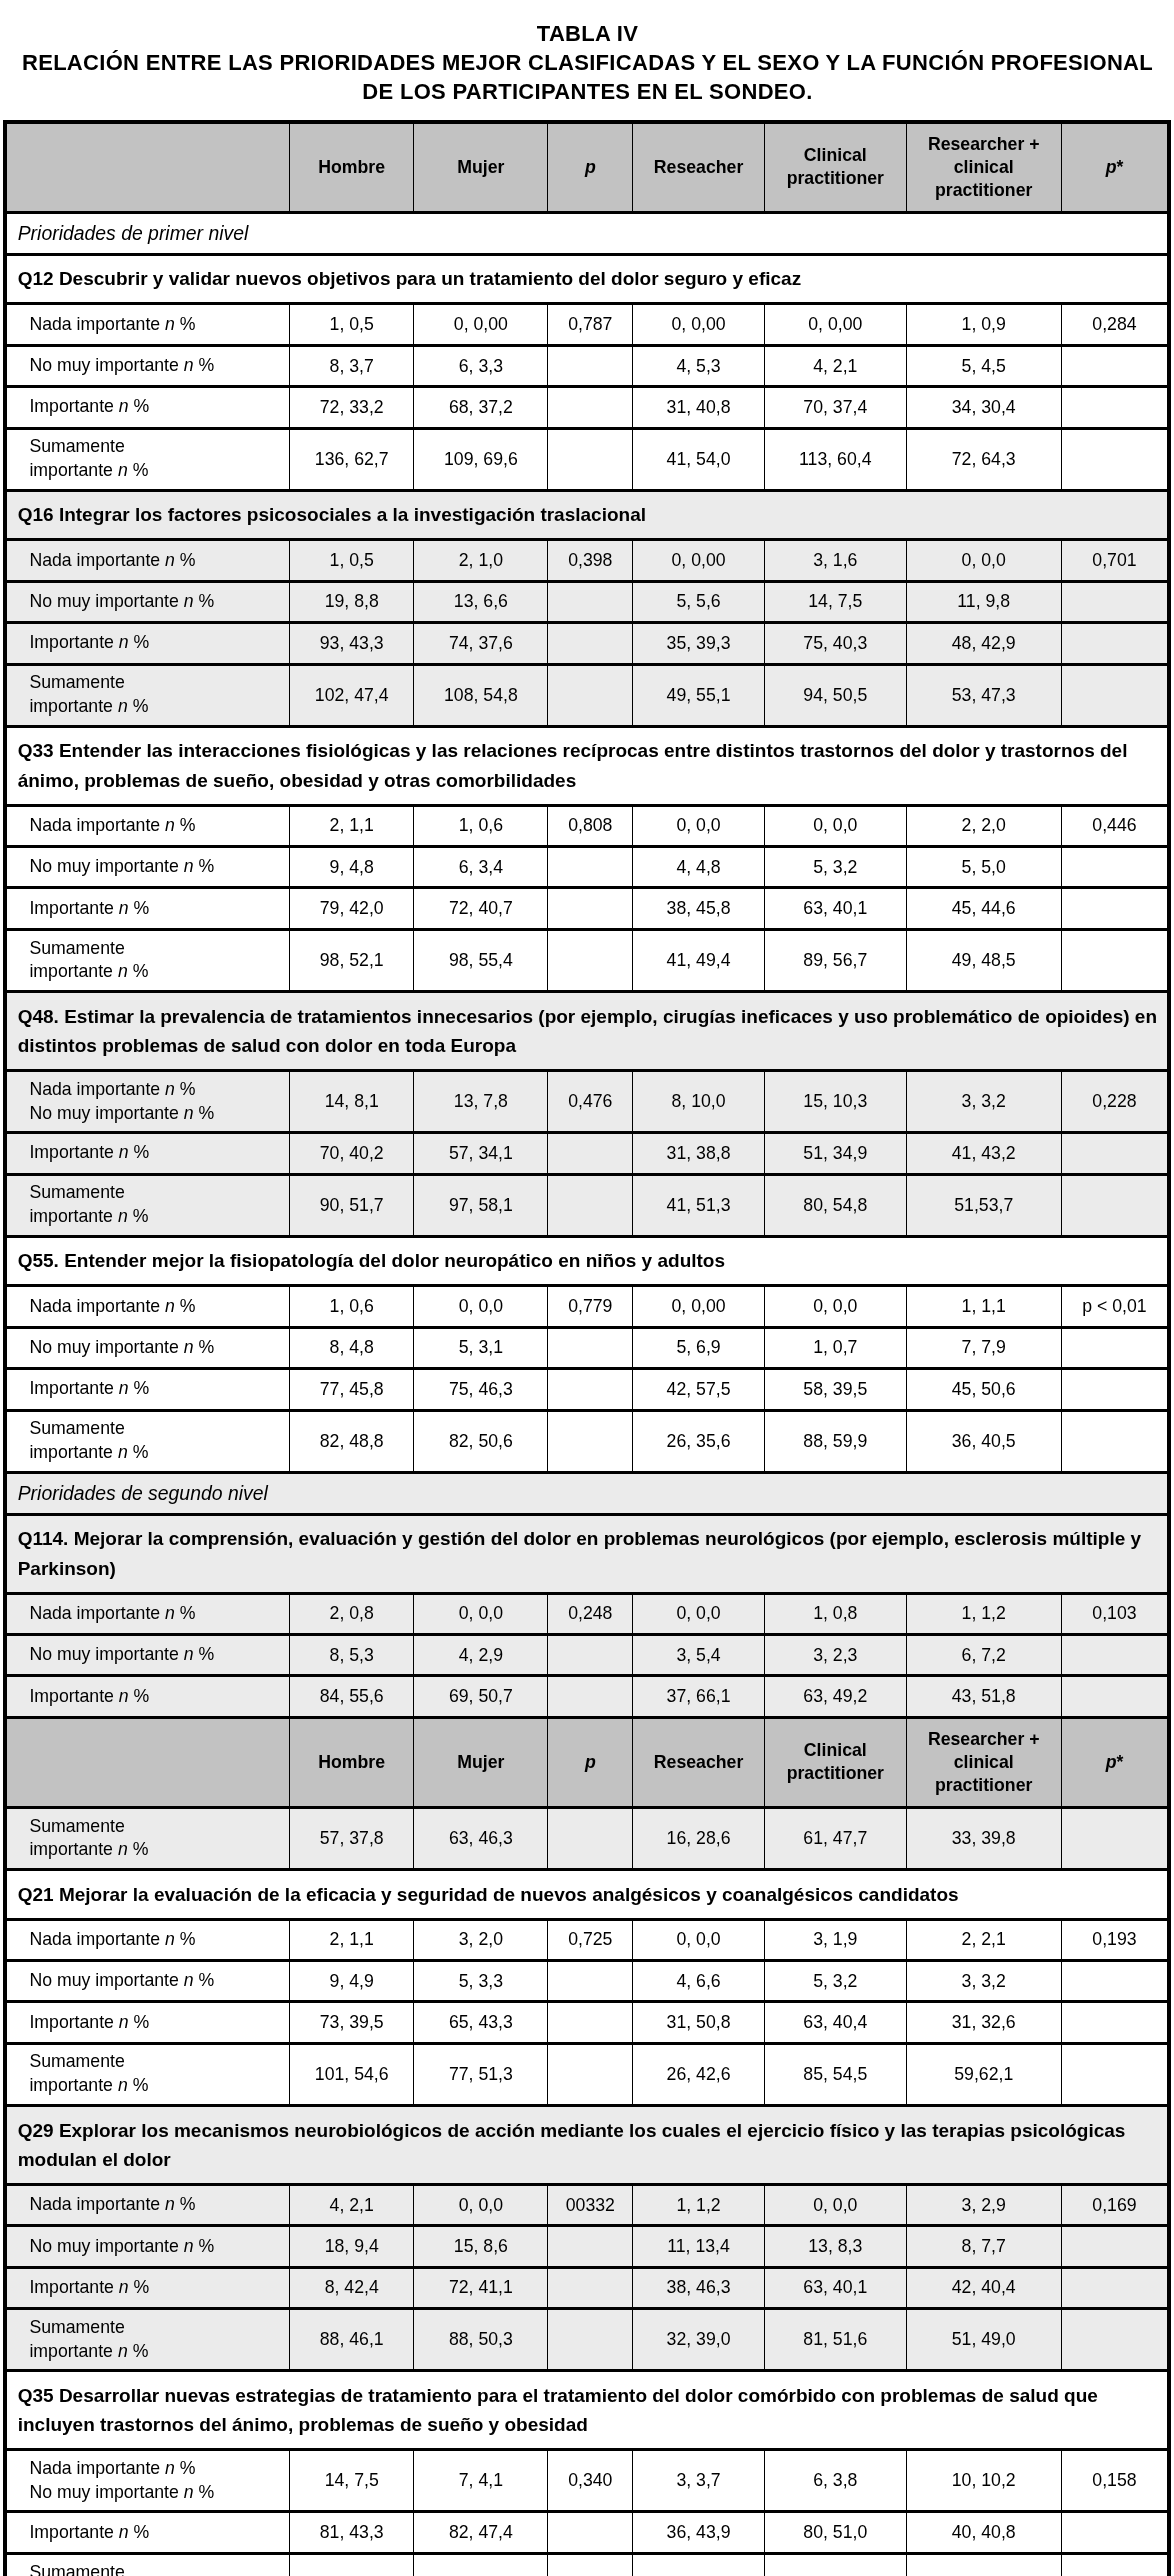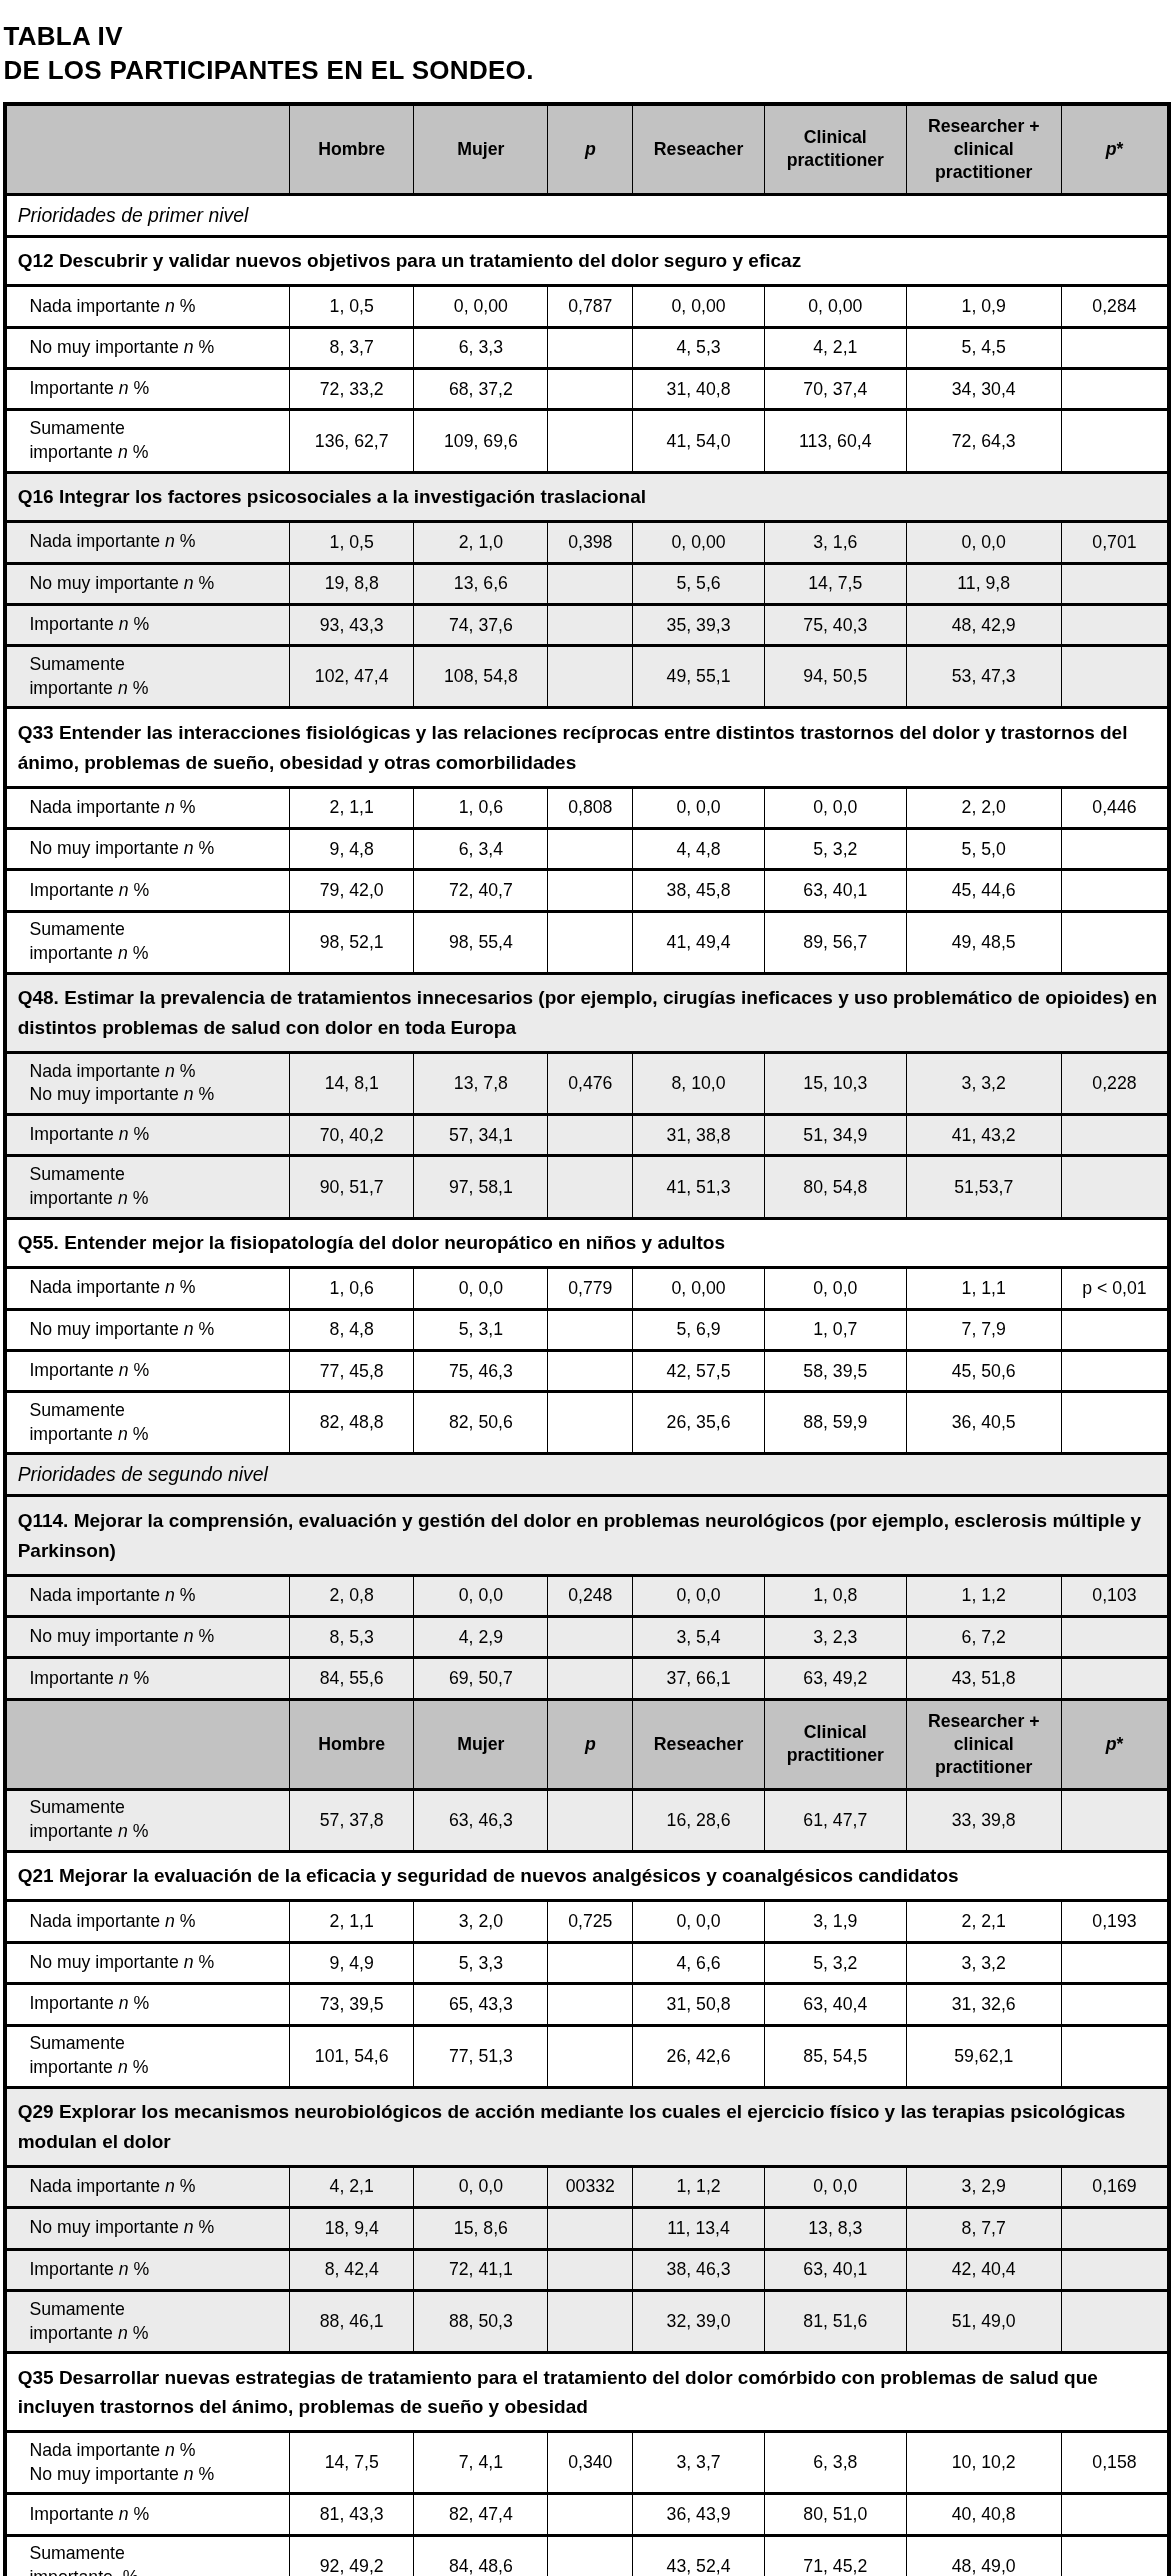--- a/index.html
+++ b/index.html
@@ -5,23 +5,23 @@
   html,body{margin:0;padding:0;background:#ffffff;}
   body{
     width:1175px;
     font-family:"Liberation Sans","DejaVu Sans",sans-serif;
     color:#000;
   }
   .page{padding:17px 3.4px 20.5px 3.4px;}
 
   
   .title-block{
-    text-align:left;
+    text-align:center;
     font-weight:bold;
-    font-size:26px;
+    font-size:22px;
     line-height:1.3;
     letter-spacing:0.3px;
     margin:3.4px 0 13.7px 0;
   }
 
   
   table{
     width:1168px;
     border-collapse:collapse;
     border:4px solid #000;
@@ -71,20 +71,21 @@
   tr.data td{height:27px;}
   tr.shaded td{background:#ebebeb;}
 </style>
 </head>
 <body>
 
 <div class="page">
 
   <div class="title-block">
     <div>TABLA IV</div>
+    <div>RELACIÓN ENTRE LAS PRIORIDADES MEJOR CLASIFICADAS Y EL SEXO Y LA FUNCIÓN PROFESIONAL</div>
     <div>DE LOS PARTICIPANTES EN EL SONDEO.</div>
   </div>
 
   <table id="main-table">
     <colgroup>
       <col style="width:24.4%">
       <col style="width:10.7%">
       <col style="width:11.5%">
       <col style="width:7.3%">
       <col style="width:11.3%">

